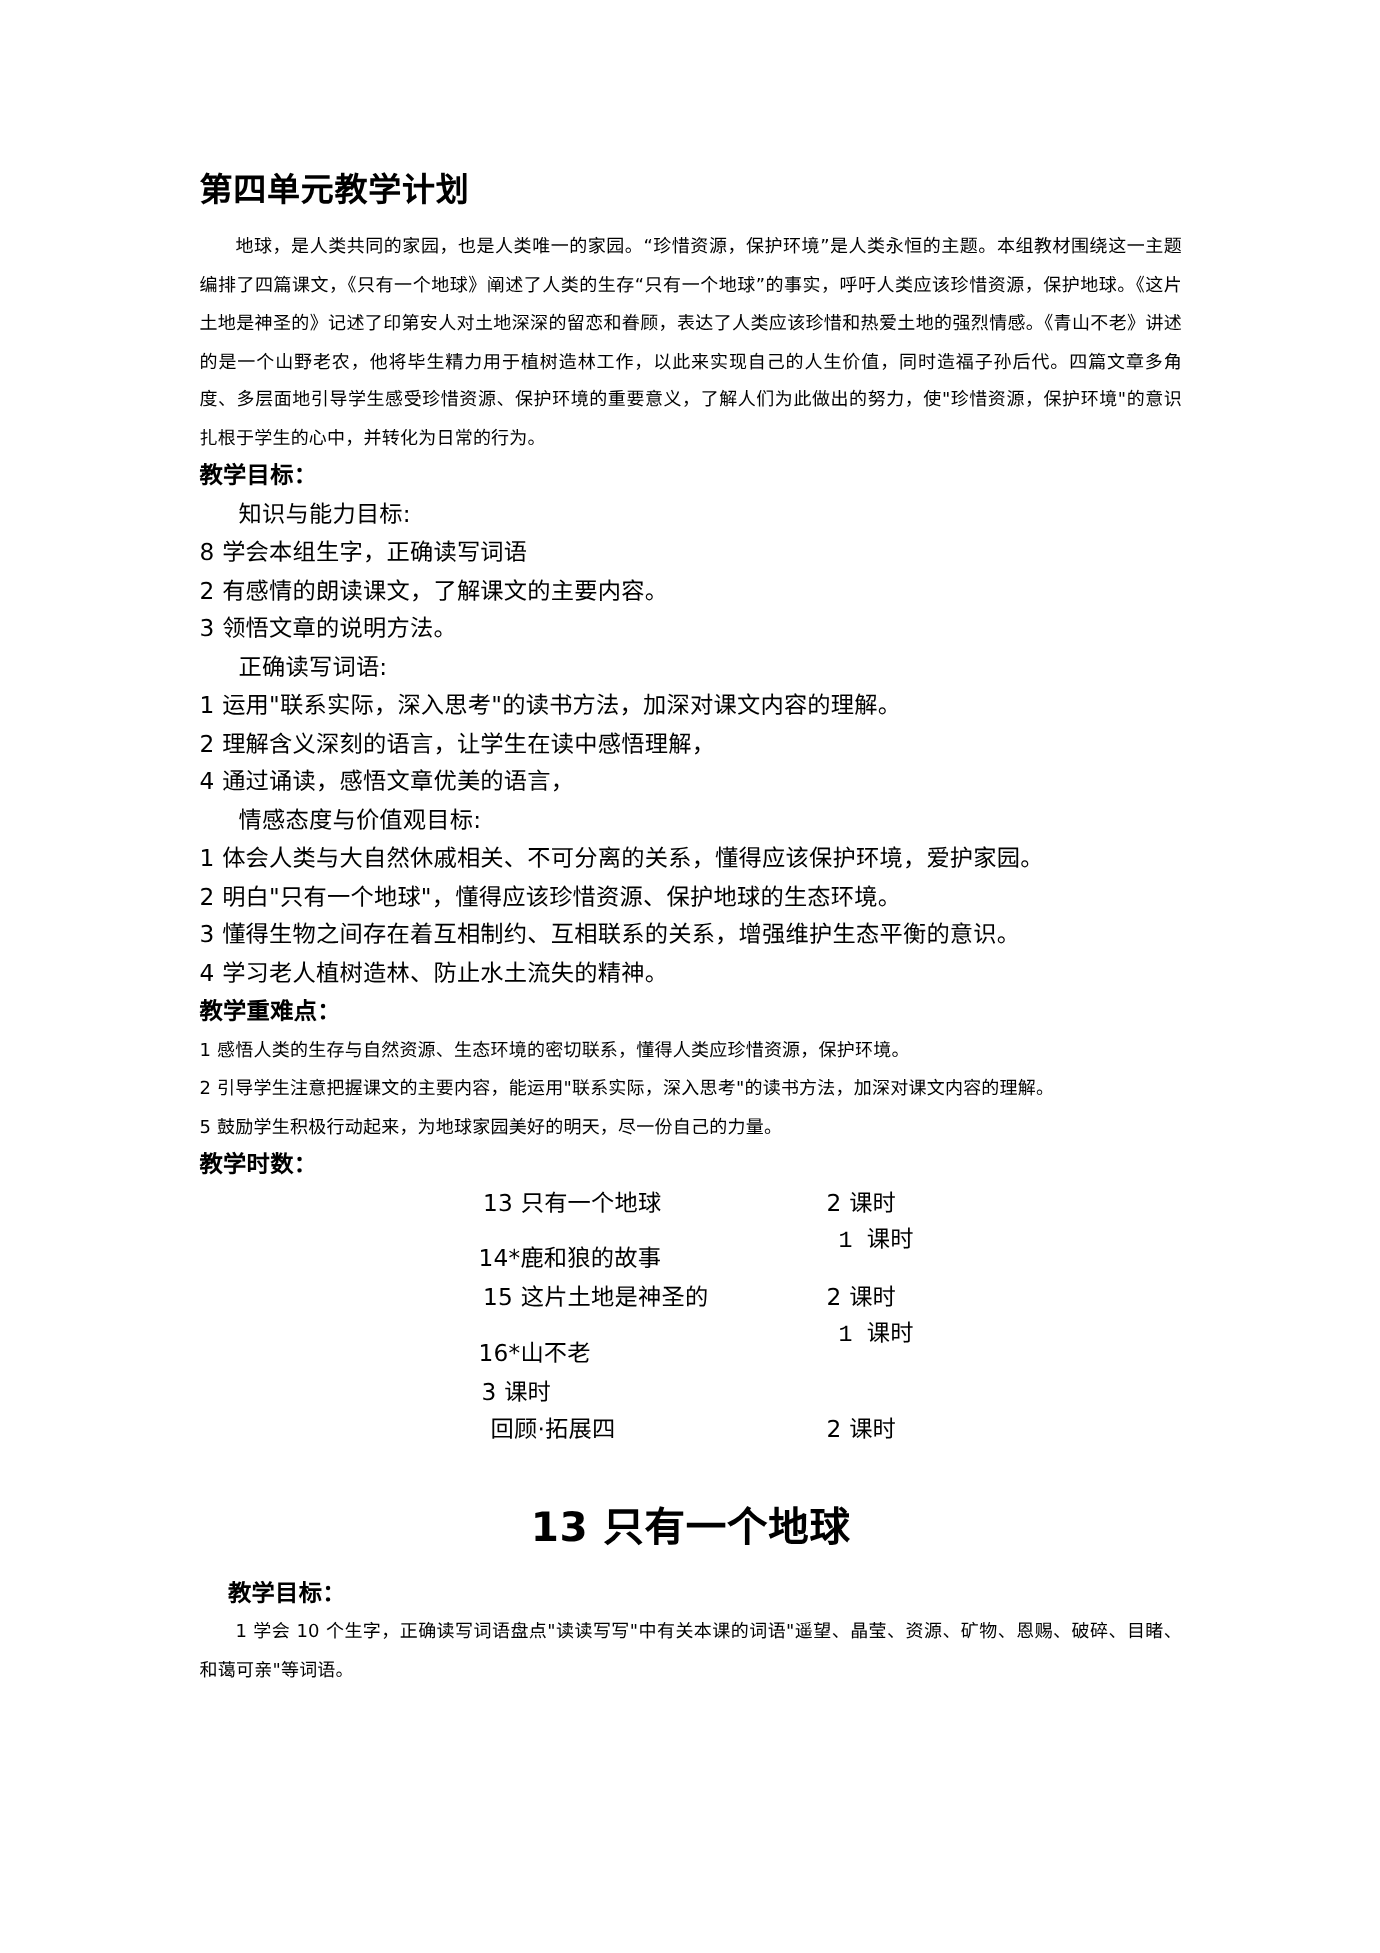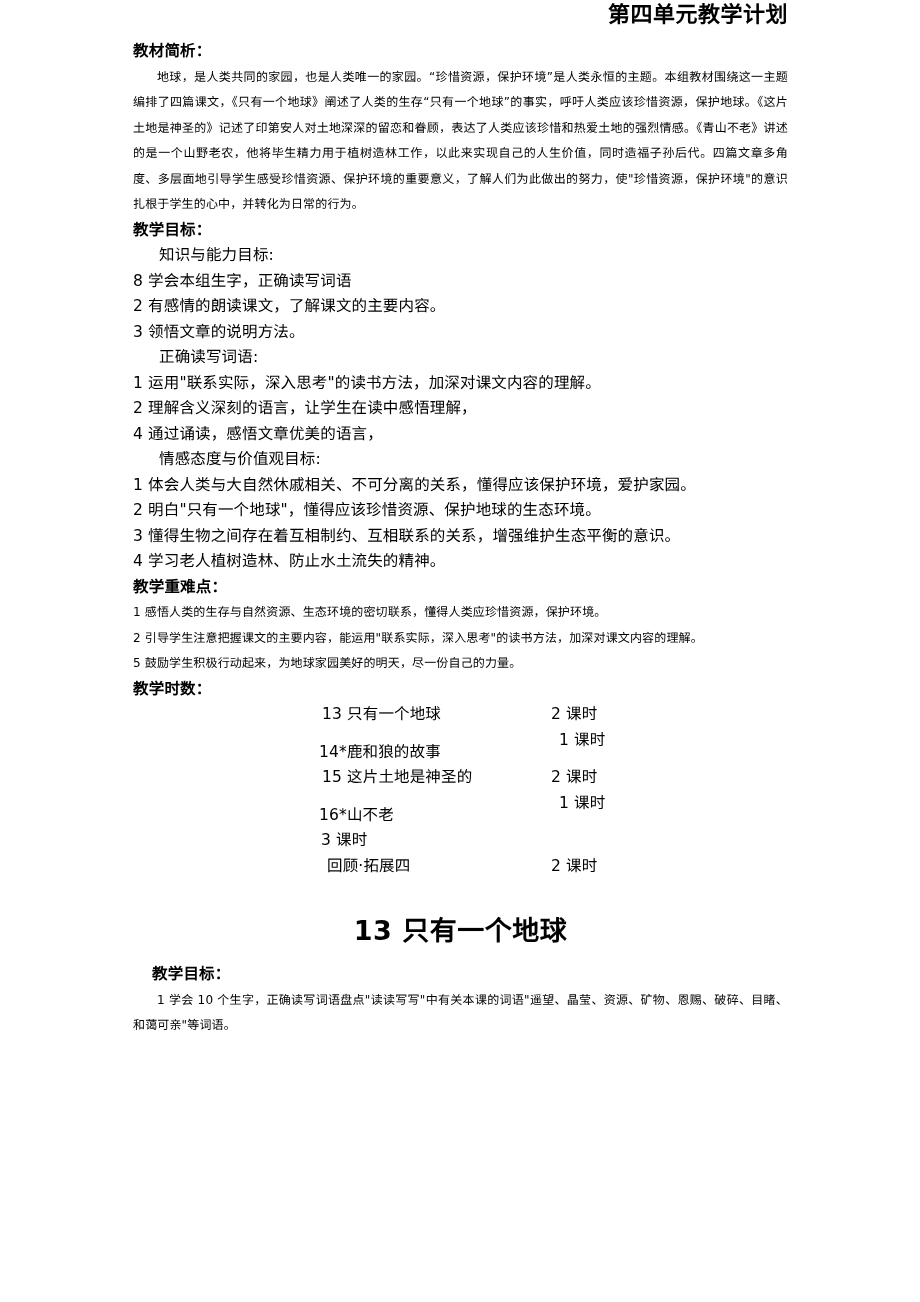--- a/index.html
+++ b/index.html
@@ -21,26 +21,27 @@
     box-sizing: border-box;
   }
   .content {
     position: absolute;
     left: 133px;
     top: 0;
     width: 655px;
   }
   
   .doc-title {
-    text-align: right;
+    text-align: left;
     font-size: 22px;
     font-weight: bold;
     letter-spacing: 0.5px;
     line-height: 30px;
     margin: 0;
+    padding-top: 113px;
     padding-bottom: 9px;
   }
   .lesson-title {
     text-align: center;
     font-size: 27px;
     font-weight: bold;
     letter-spacing: 0.5px;
     line-height: 38px;
     margin: 0;
     padding-top: 33px;
@@ -96,31 +97,30 @@
     box-sizing: border-box;
     white-space: nowrap;
   }
   .sched-name.pad-a { padding-left: 189px; }
   .sched-name.pad-b { padding-left: 186px; margin-top: 12px; }
   .sched-name.pad-c { padding-left: 194px; }
   .sched-hours {
     padding-left: 188px;
     white-space: nowrap;
   }
-  .sched-hours.ind { padding-left: 196px; }
+  .sched-hours.ind { padding-left: 196px; font-family: Liberation Mono, monospace; }
 </style>
 </head>
 <body>
 
 <div class="page">
   <div class="content">
 
     <h1 class="doc-title">第四单元教学计划</h1>
 
-    <div class="sec-head">教材简析：</div>
     <p class="para indent2">地球，是人类共同的家园，也是人类唯一的家园。“珍惜资源，保护环境”是人类永恒的主题。本组教材围绕这一主题编排了四篇课文，《只有一个地球》阐述了人类的生存“只有一个地球”的事实，呼吁人类应该珍惜资源，保护地球。《这片土地是神圣的》记述了印第安人对土地深深的留恋和眷顾，表达了人类应该珍惜和热爱土地的强烈情感。《青山不老》讲述的是一个山野老农，他将毕生精力用于植树造林工作，以此来实现自己的人生价值，同时造福子孙后代。四篇文章多角度、多层面地引导学生感受珍惜资源、保护环境的重要意义，了解人们为此做出的努力，使"珍惜资源，保护环境"的意识扎根于学生的心中，并转化为日常的行为。</p>
 
     <div class="sec-head">教学目标：</div>
 
     <div class="line sub">知识与能力目标:</div>
     <div class="line">8 学会本组生字，正确读写词语</div>
     <div class="line">2 有感情的朗读课文，了解课文的主要内容。</div>
     <div class="line">3 领悟文章的说明方法。</div>
 
     <div class="line sub">正确读写词语:</div>

